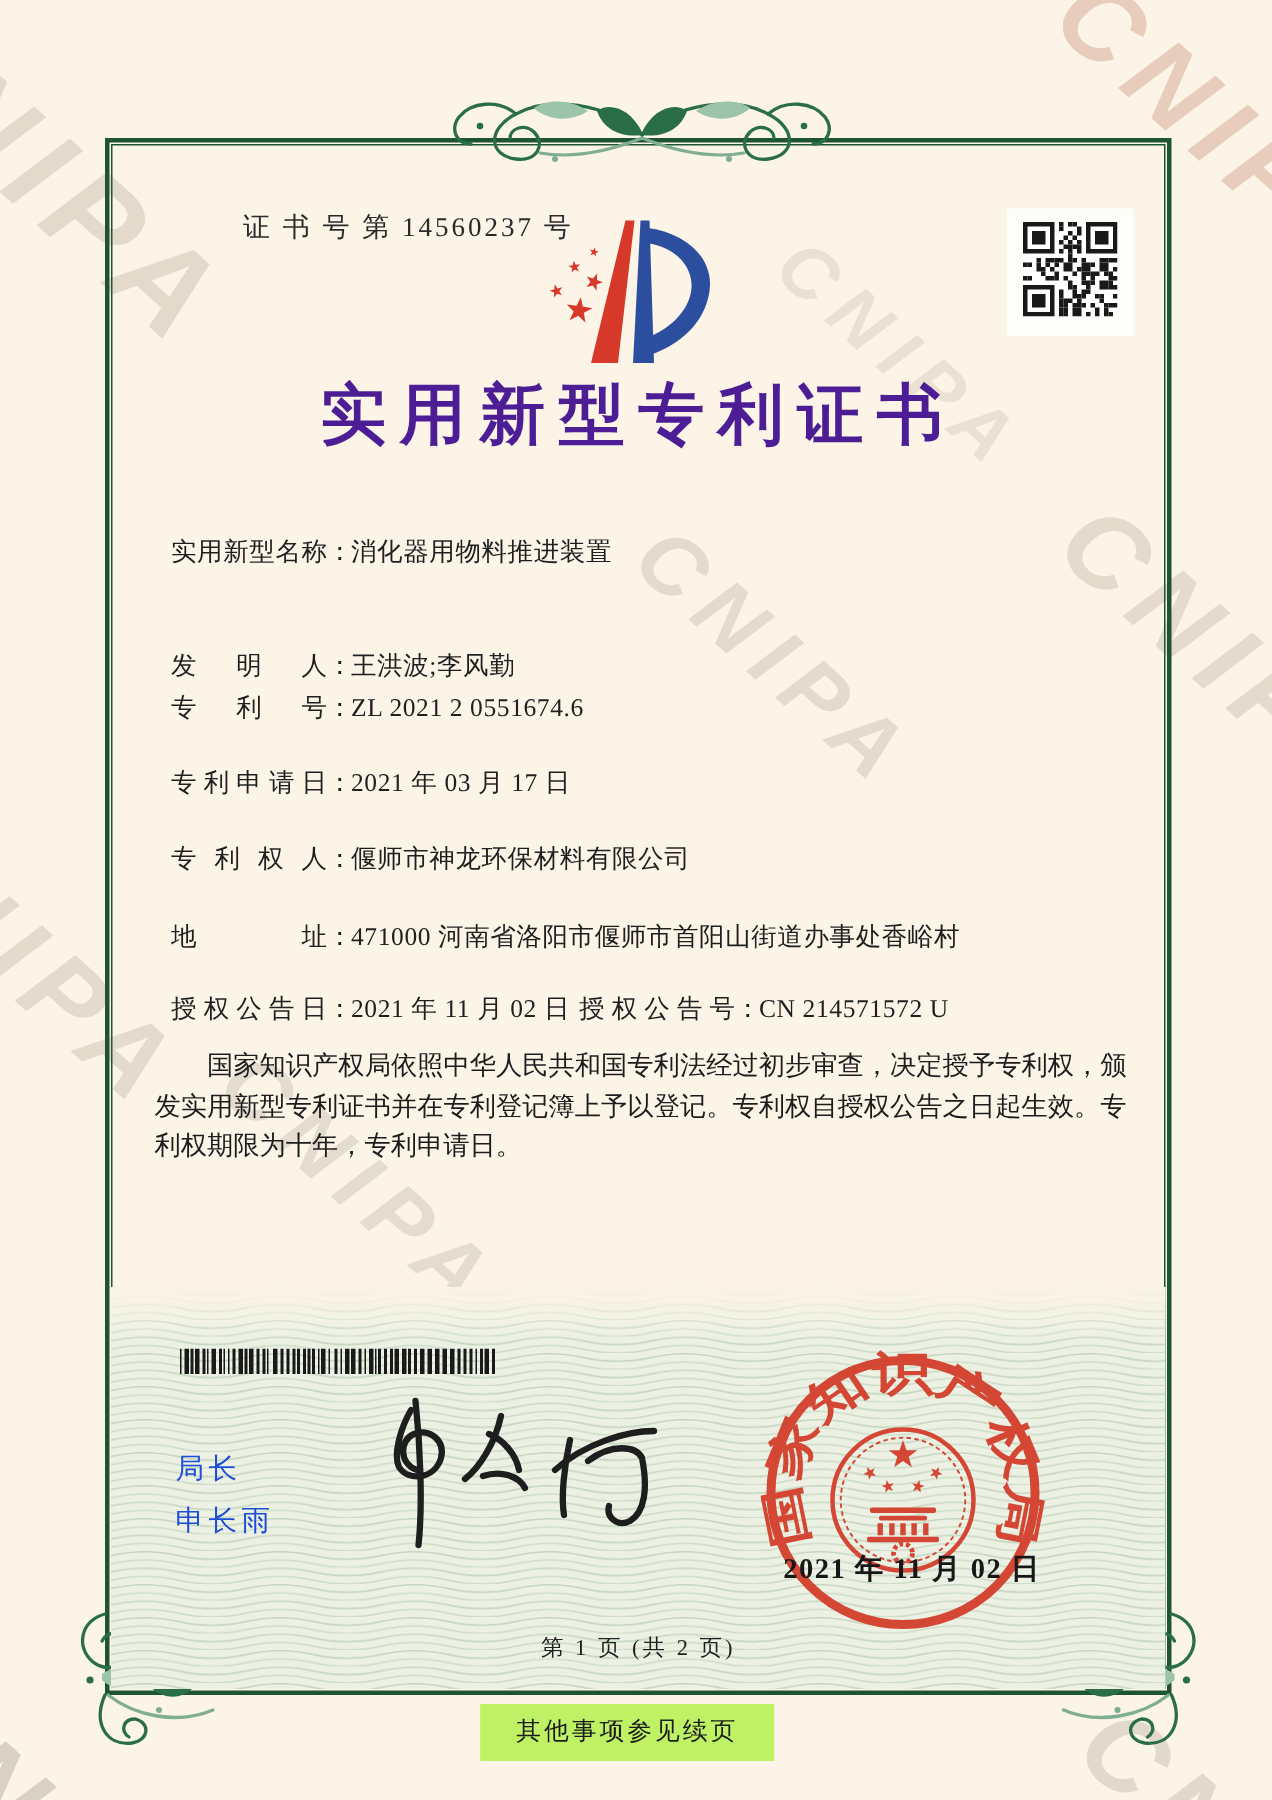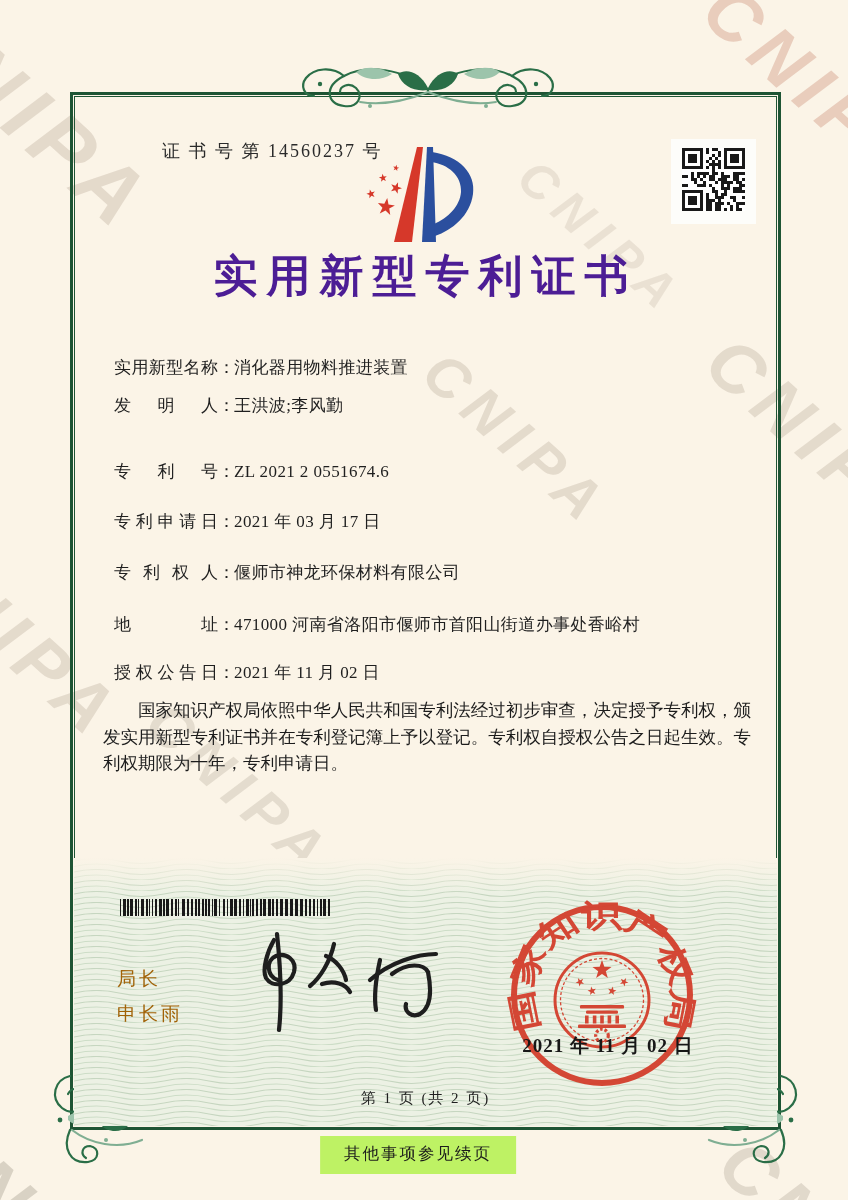--- a/index.html
+++ b/index.html
@@ -28,21 +28,21 @@
   
   .paras{position:absolute;left:103px;top:697px;width:648px;font-size:17.5px;line-height:26.5px;
          text-align:justify;color:#1c1c1c;}
   .paras p{margin:0;text-indent:2em;}
   
   .band{position:absolute;left:74px;top:858px;width:703px;height:268px;}
   .band-fade{position:absolute;left:0;top:0;width:100%;height:36px;
              background:linear-gradient(#fbf4e7,rgba(251,244,231,0));}
   .barcode{position:absolute;left:120px;top:899px;width:216px;height:17px;}
   .sig-label{position:absolute;left:117px;font-family:Liberation Sans, sans-serif;
-             font-size:19px;letter-spacing:3px;color:#a16207;}
+             font-size:19px;letter-spacing:3px;color:#1d4ed8;}
   .sig-svg{position:absolute;left:222px;top:922px;}
   .seal-svg{position:absolute;left:507px;top:900px;opacity:.93;}
   .seal-date{position:absolute;left:520px;top:1033px;width:176px;text-align:center;font-size:19px;
              letter-spacing:1px;color:#171717;font-weight:bold;}
   .page-info{position:absolute;left:70px;width:711px;top:1089px;text-align:center;font-size:15px;
              letter-spacing:2px;color:#1f1f1f;}
   .cont-note{position:absolute;left:50%;transform:translateX(-53%);top:1136px;background:#bef264;
              padding:7px 24px 9px;font-size:16.5px;letter-spacing:2px;color:#1b1b1b;}
 </style>
 </head>
@@ -254,37 +254,40 @@
           <rect x="3" y="45" width="15" height="15" fill="#fff"></rect>
           <rect x="6" y="48" width="9" height="9" fill="#191919"></rect>
         </svg></div>
   </div>
 
   <div class="title">实用新型专利证书</div>
 
   <div class="frow" style="top:356px">
     <span class="flabel">实用新型名称</span><span class="fcolon">：</span><span class="fvalue">消化器用物料推进装置</span>
   </div>
-  <div class="frow" style="top:394px">
+  <div class="frow" style="top:432px">
     <span class="flabel">发明人</span><span class="fcolon">：</span><span class="fvalue">王洪波;李风勤</span>
   </div>
   <div class="frow" style="top:460px">
     <span class="flabel">专利号</span><span class="fcolon">：</span><span class="fvalue">ZL 2021 2 0551674.6</span>
   </div>
   <div class="frow" style="top:510px">
     <span class="flabel">专利申请日</span><span class="fcolon">：</span><span class="fvalue">2021 年 03 月 17 日</span>
   </div>
   <div class="frow" style="top:561px">
     <span class="flabel">专利权人</span><span class="fcolon">：</span><span class="fvalue">偃师市神龙环保材料有限公司</span>
   </div>
   <div class="frow" style="top:613px">
     <span class="flabel">地址</span><span class="fcolon">：</span><span class="fvalue">471000 河南省洛阳市偃师市首阳山街道办事处香峪村</span>
   </div>
   <div class="frow" style="top:661px">
     <span class="flabel">授权公告日</span><span class="fcolon">：</span><span class="fvalue">2021 年 11 月 02 日</span>
+    <span class="pair2">
+      <span class="flabel">授权公告号</span><span class="fcolon">：</span><span class="fvalue">CN 214571572 U</span>
+    </span>
   </div>
 
   <div class="paras">
     <p>国家知识产权局依照中华人民共和国专利法经过初步审查，决定授予专利权，颁发实用新型专利证书并在专利登记簿上予以登记。专利权自授权公告之日起生效。专利权期限为十年，专利申请日。</p>
   </div>
 
   <div class="band">
     <svg width="703" height="268" viewBox="0 0 703 268">
       <defs>
         <pattern id="wv" width="90" height="11" patternUnits="userSpaceOnUse">

